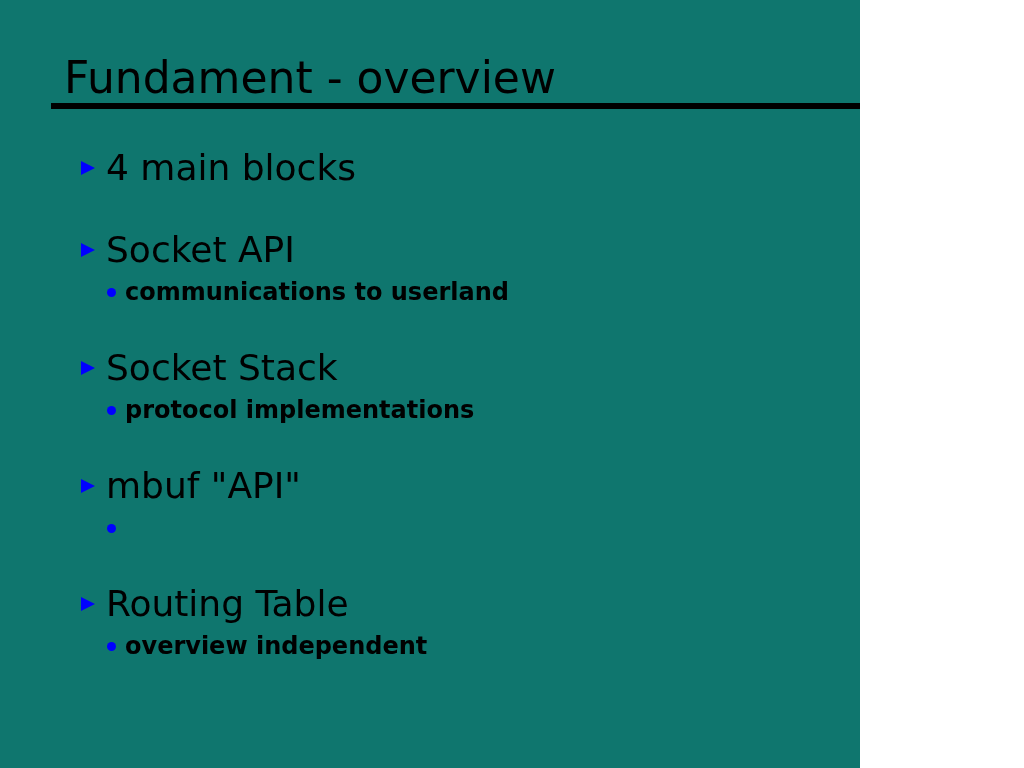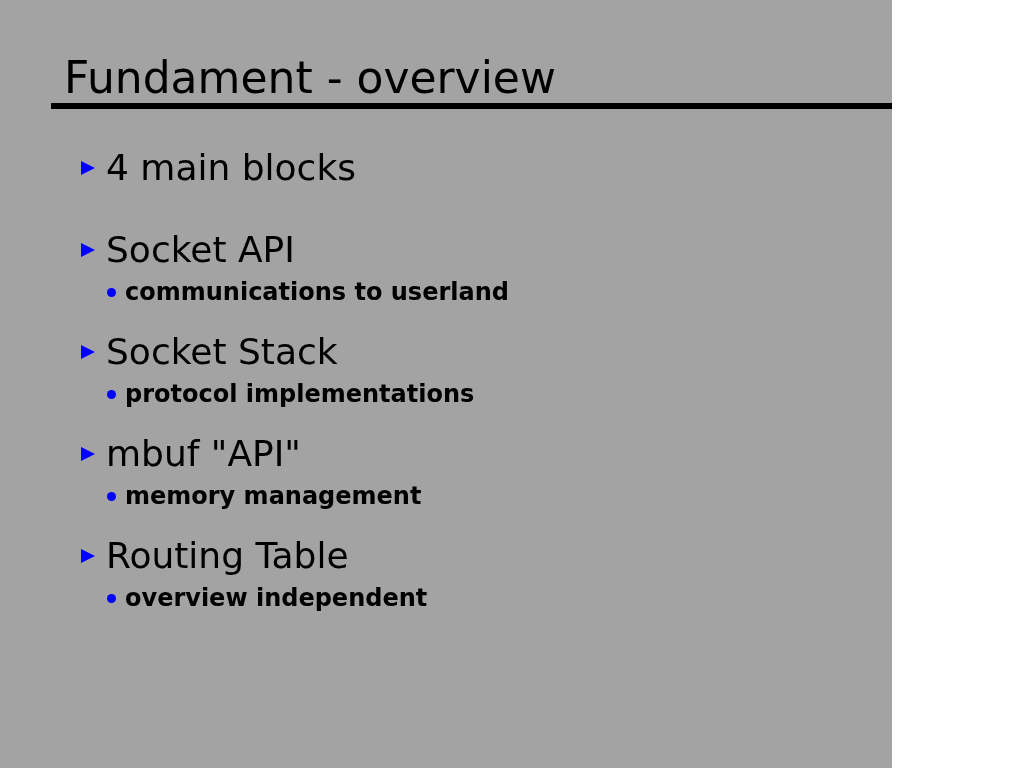--- a/index.html
+++ b/index.html
@@ -5,24 +5,23 @@
 <style>
   html, body {
     margin: 0;
     padding: 0;
     background: #ffffff;
   }
   .slide {
     position: relative;
     width: 860px;
     height: 768px;
-    background: #a3a3a3;
+    background: #0f766e;
     overflow: hidden;
     font-family: "DejaVu Sans", sans-serif;
-    padding-left: 32px;
     -webkit-font-smoothing: antialiased;
   }
 
   
   .slide-title {
     position: absolute;
     left: 64px;
     top: 52px;
     font-size: 44px;
     line-height: 52px;
@@ -44,21 +43,21 @@
   .outline {
     position: absolute;
     left: 0;
     top: 146px;
     width: 1024px;
   }
   .group {
     position: relative;
   }
   .group + .group {
-    margin-top: 20px;
+    margin-top: 36px;
   }
 
   .level1 {
     position: relative;
     display: flex;
     align-items: flex-start;
     padding-left: 79px;
     height: 44px;
   }
   .tri-marker {
@@ -171,21 +170,20 @@
           <svg width="18" height="18" viewBox="0 0 18 18" aria-hidden="true">
             <polygon points="2,2 16,9 2,16" fill="#0000ff"></polygon>
           </svg>
         </span>
         <span class="level1-text">mbuf "API"</span>
       </div>
       <div class="level2">
         <span class="dot-marker">
           <span class="dot"></span>
         </span>
-        <span class="level2-text">memory management</span>
       </div>
     </div>
 
     <div class="group">
       <div class="level1">
         <span class="tri-marker">
           <svg width="18" height="18" viewBox="0 0 18 18" aria-hidden="true">
             <polygon points="2,2 16,9 2,16" fill="#0000ff"></polygon>
           </svg>
         </span>

